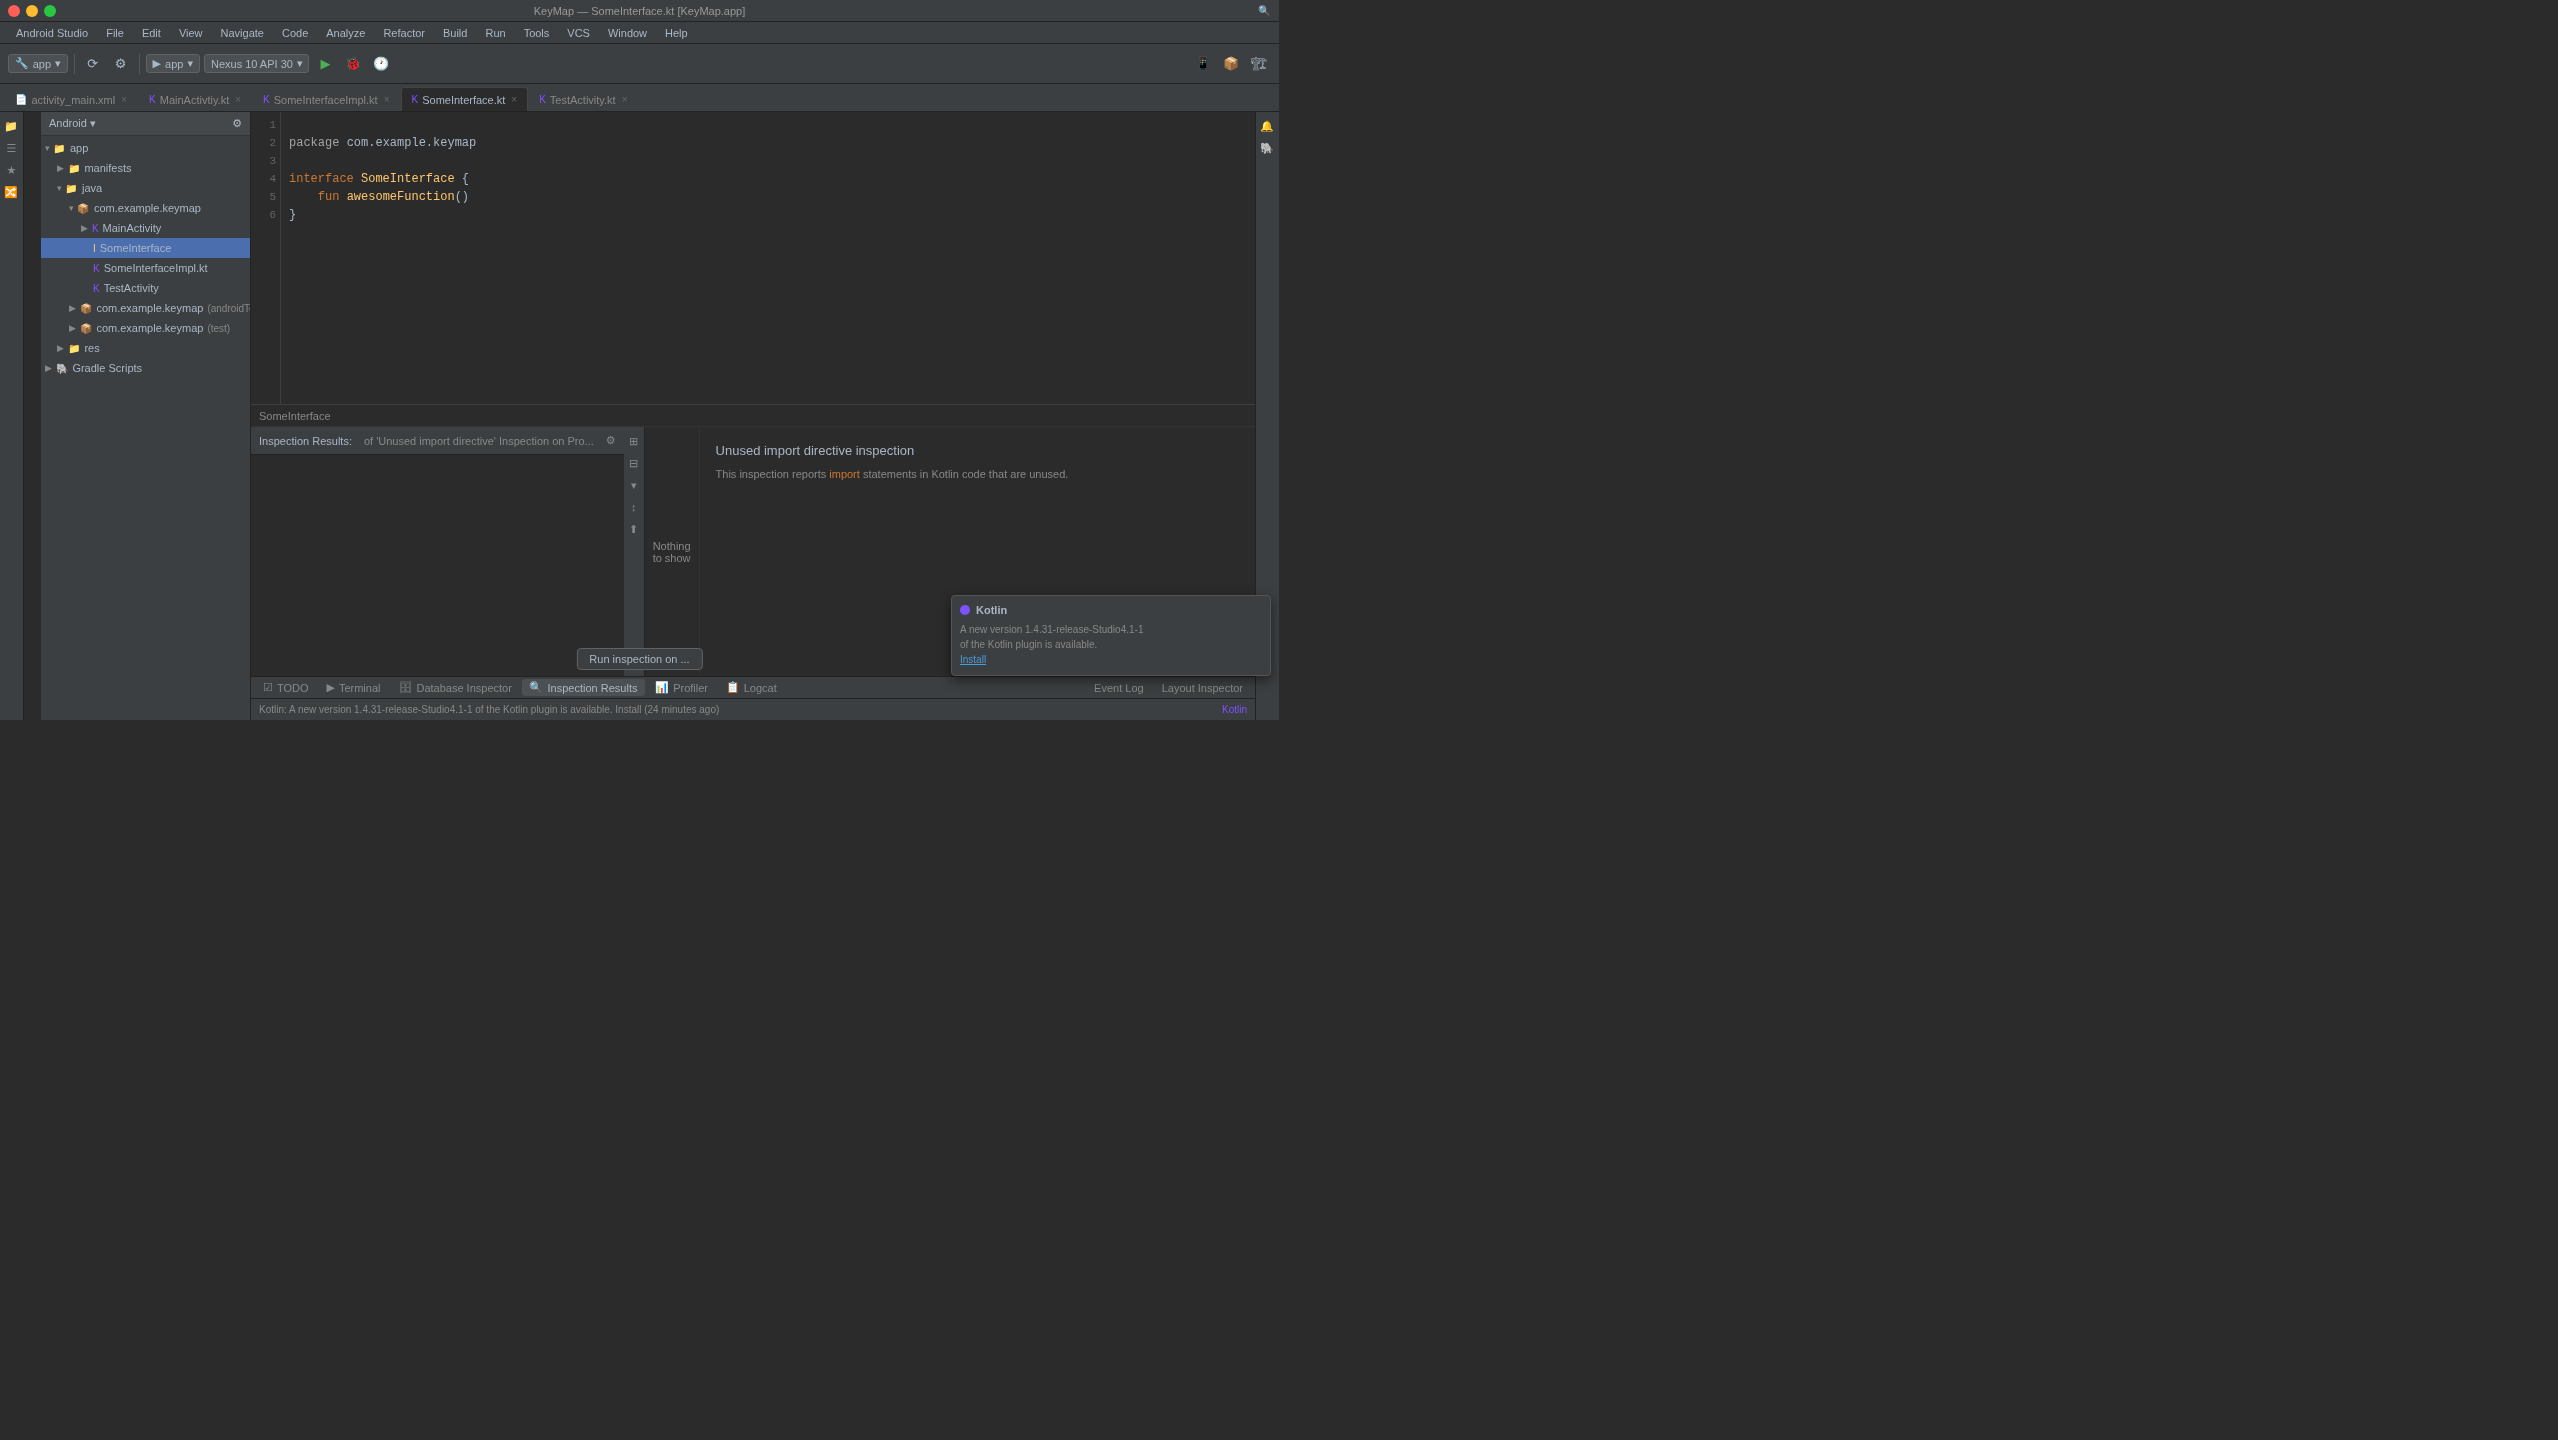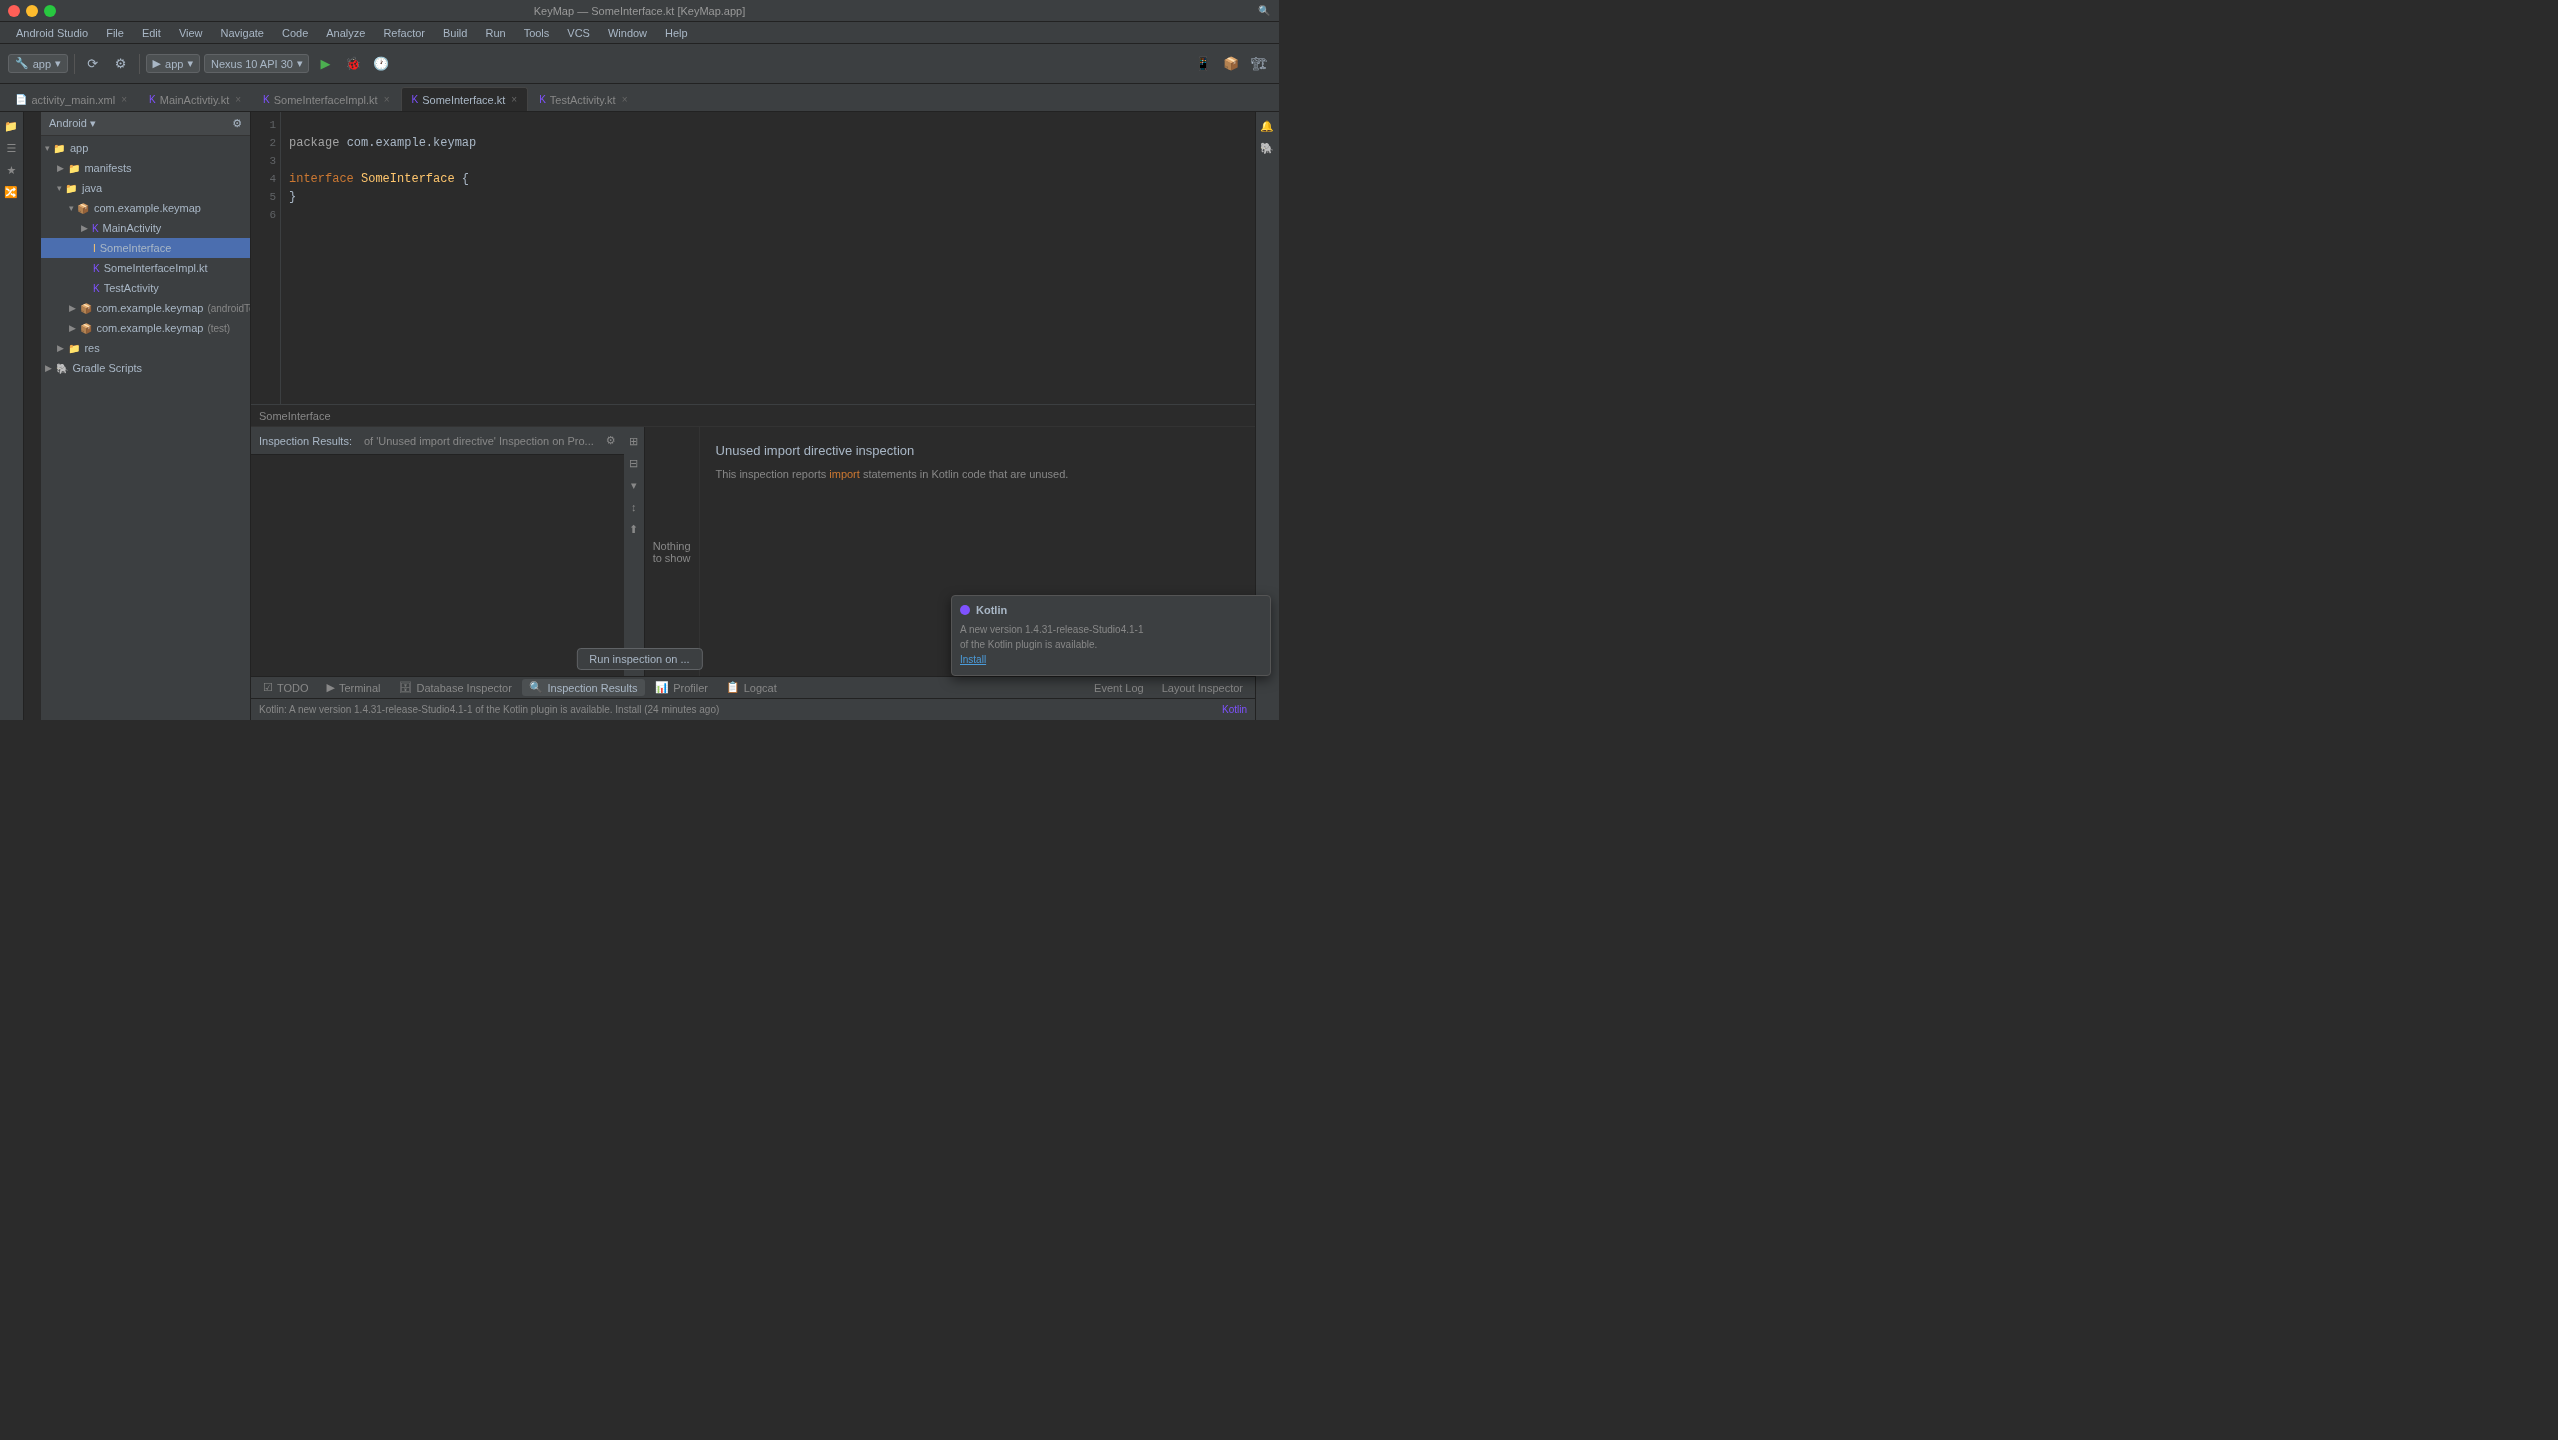--- a/index.html
+++ b/index.html
@@ -645,20 +645,21 @@
             <div>3</div>
             <div>4</div>
             <div>5</div>
             <div>6</div>
           </div>
           <div id="code-content">
             <div class="code-line">&nbsp;</div>
             <div class="code-line"><span class="kw-package">package</span> <span class="pkg-name">com.example.keymap</span></div>
             <div class="code-line">&nbsp;</div>
             <div class="code-line"><span class="kw-interface">interface</span> <span class="cls-name">SomeInterface</span> <span class="punc">{</span></div>
+            <div class="code-line">    <span class="kw-fun">fun</span> <span class="fn-name">awesomeFunction</span><span class="punc">()</span></div>
             <div class="code-line"><span class="punc">}</span></div>
           </div>
         </div>
         <div id="editor-breadcrumb">
           <span>SomeInterface</span>
         </div>
       </div>
 
       <div id="inspection-panel">
         <div id="inspection-header">

